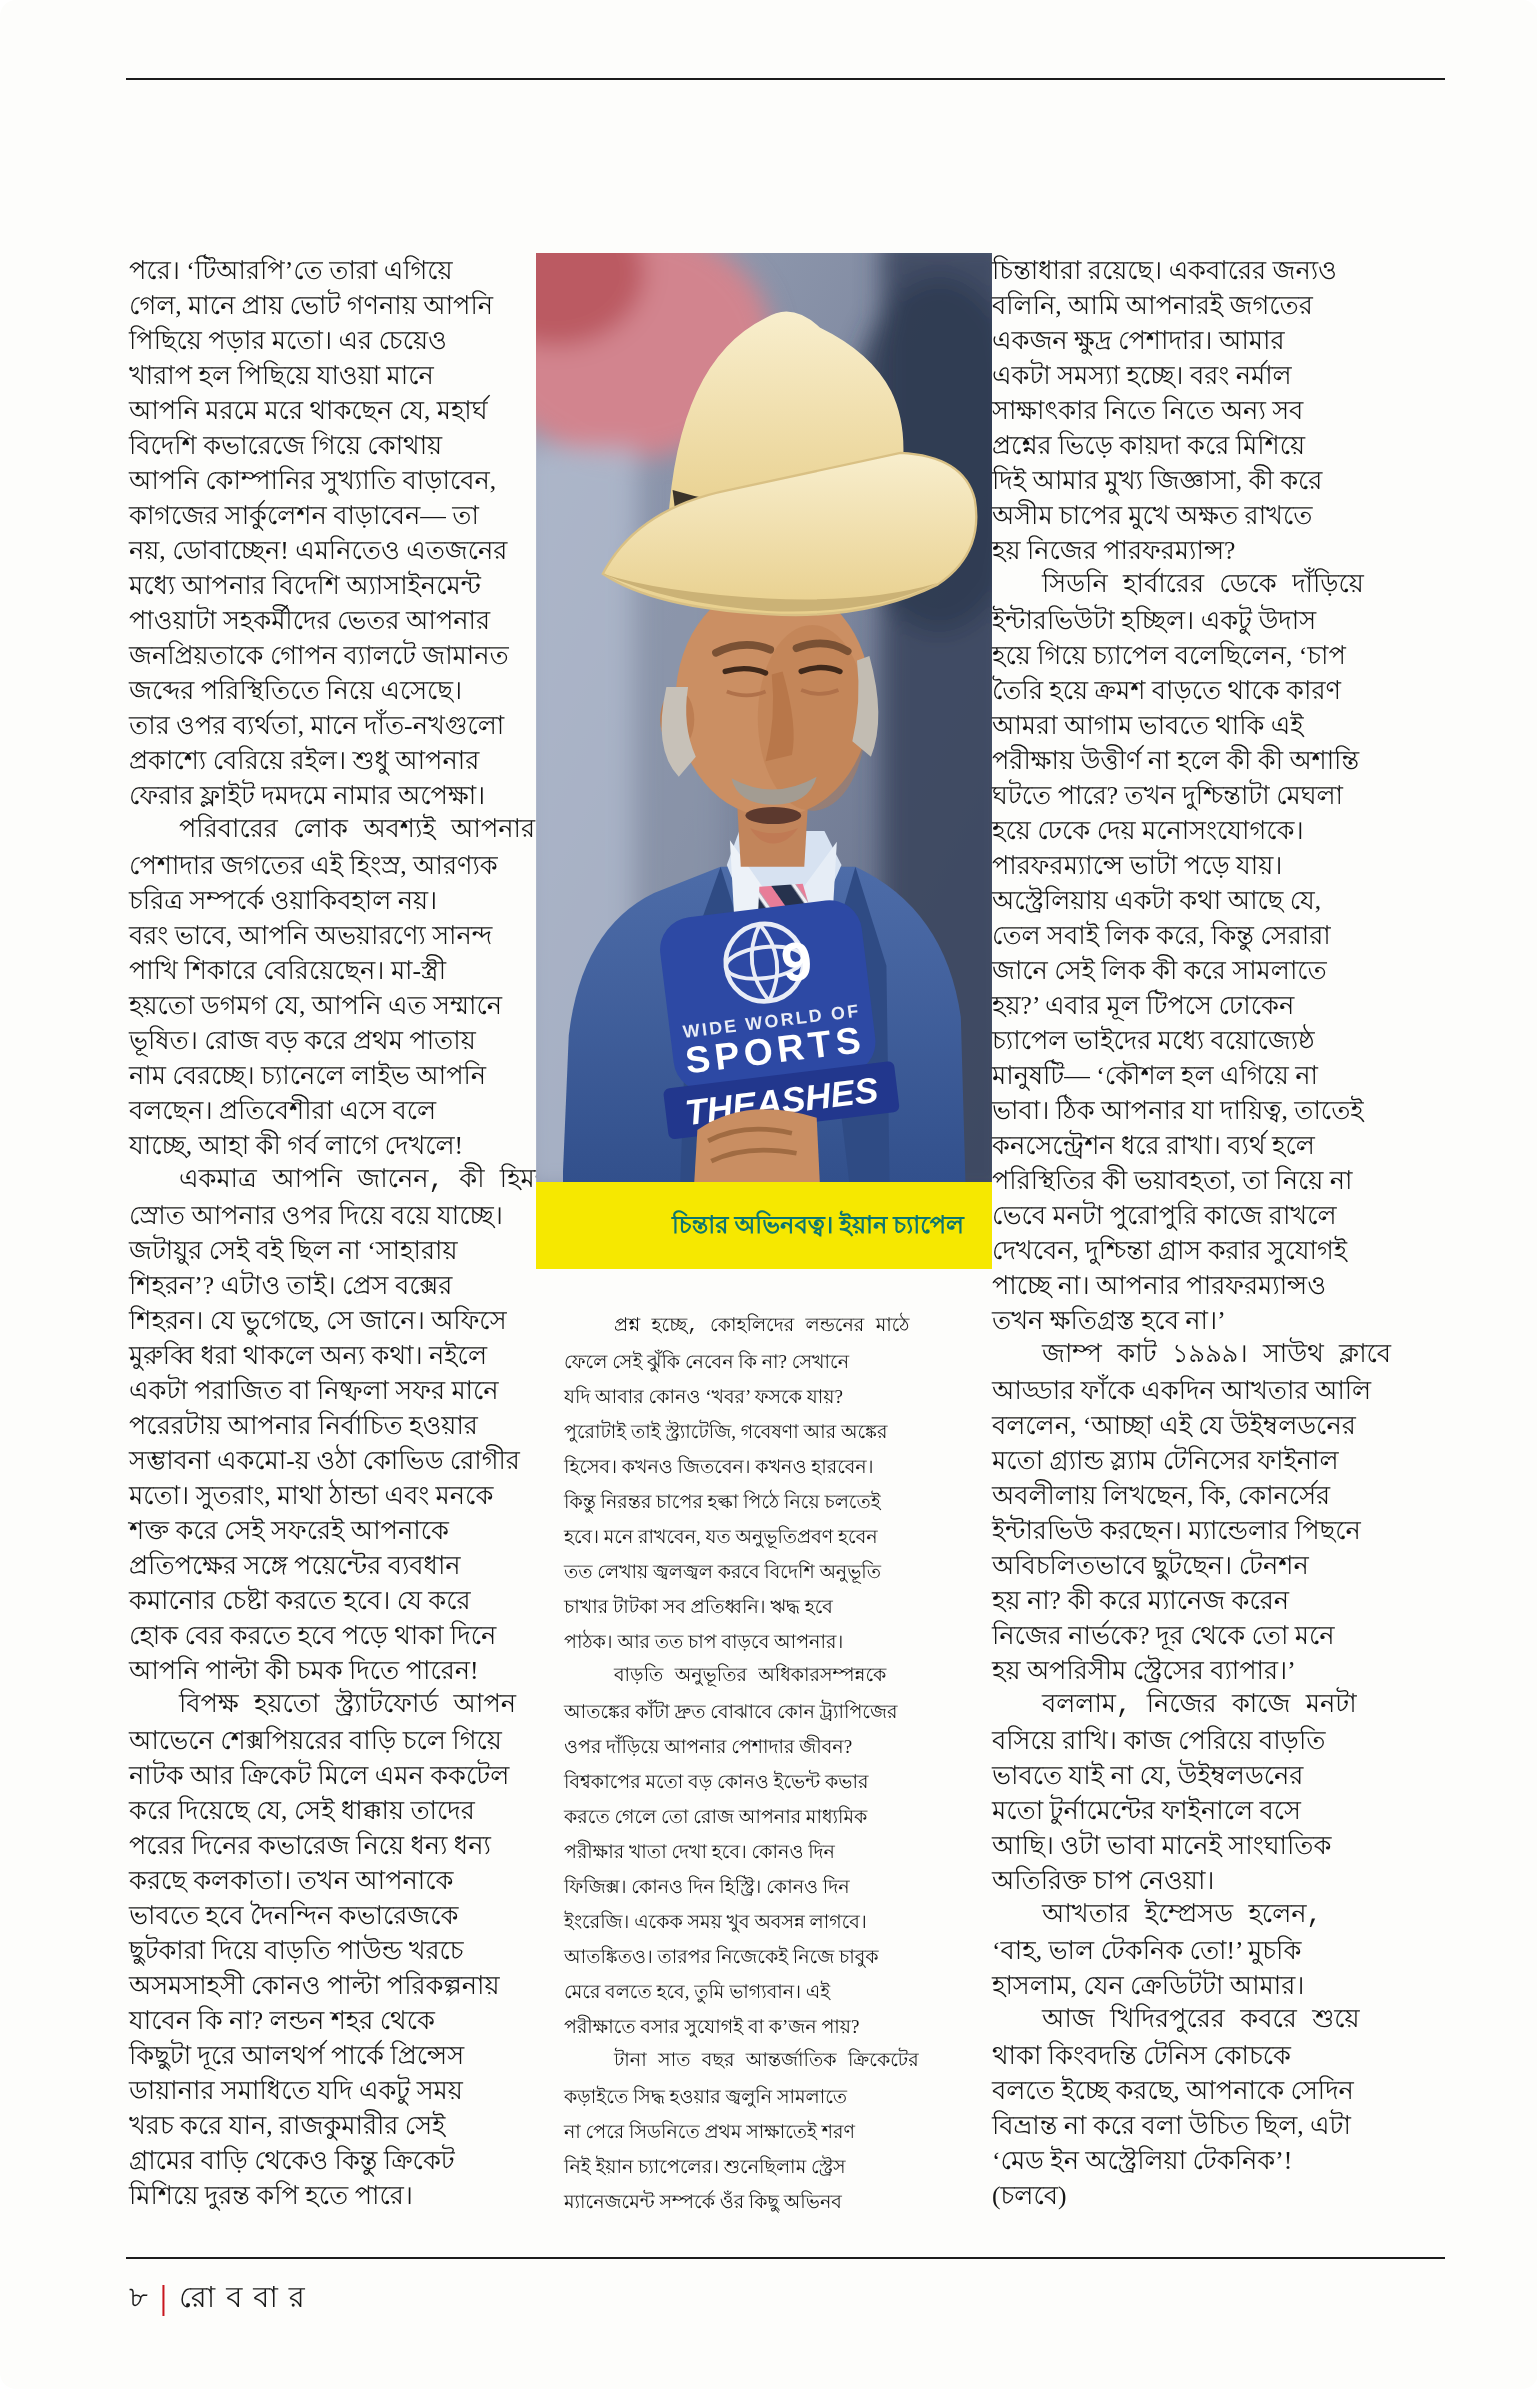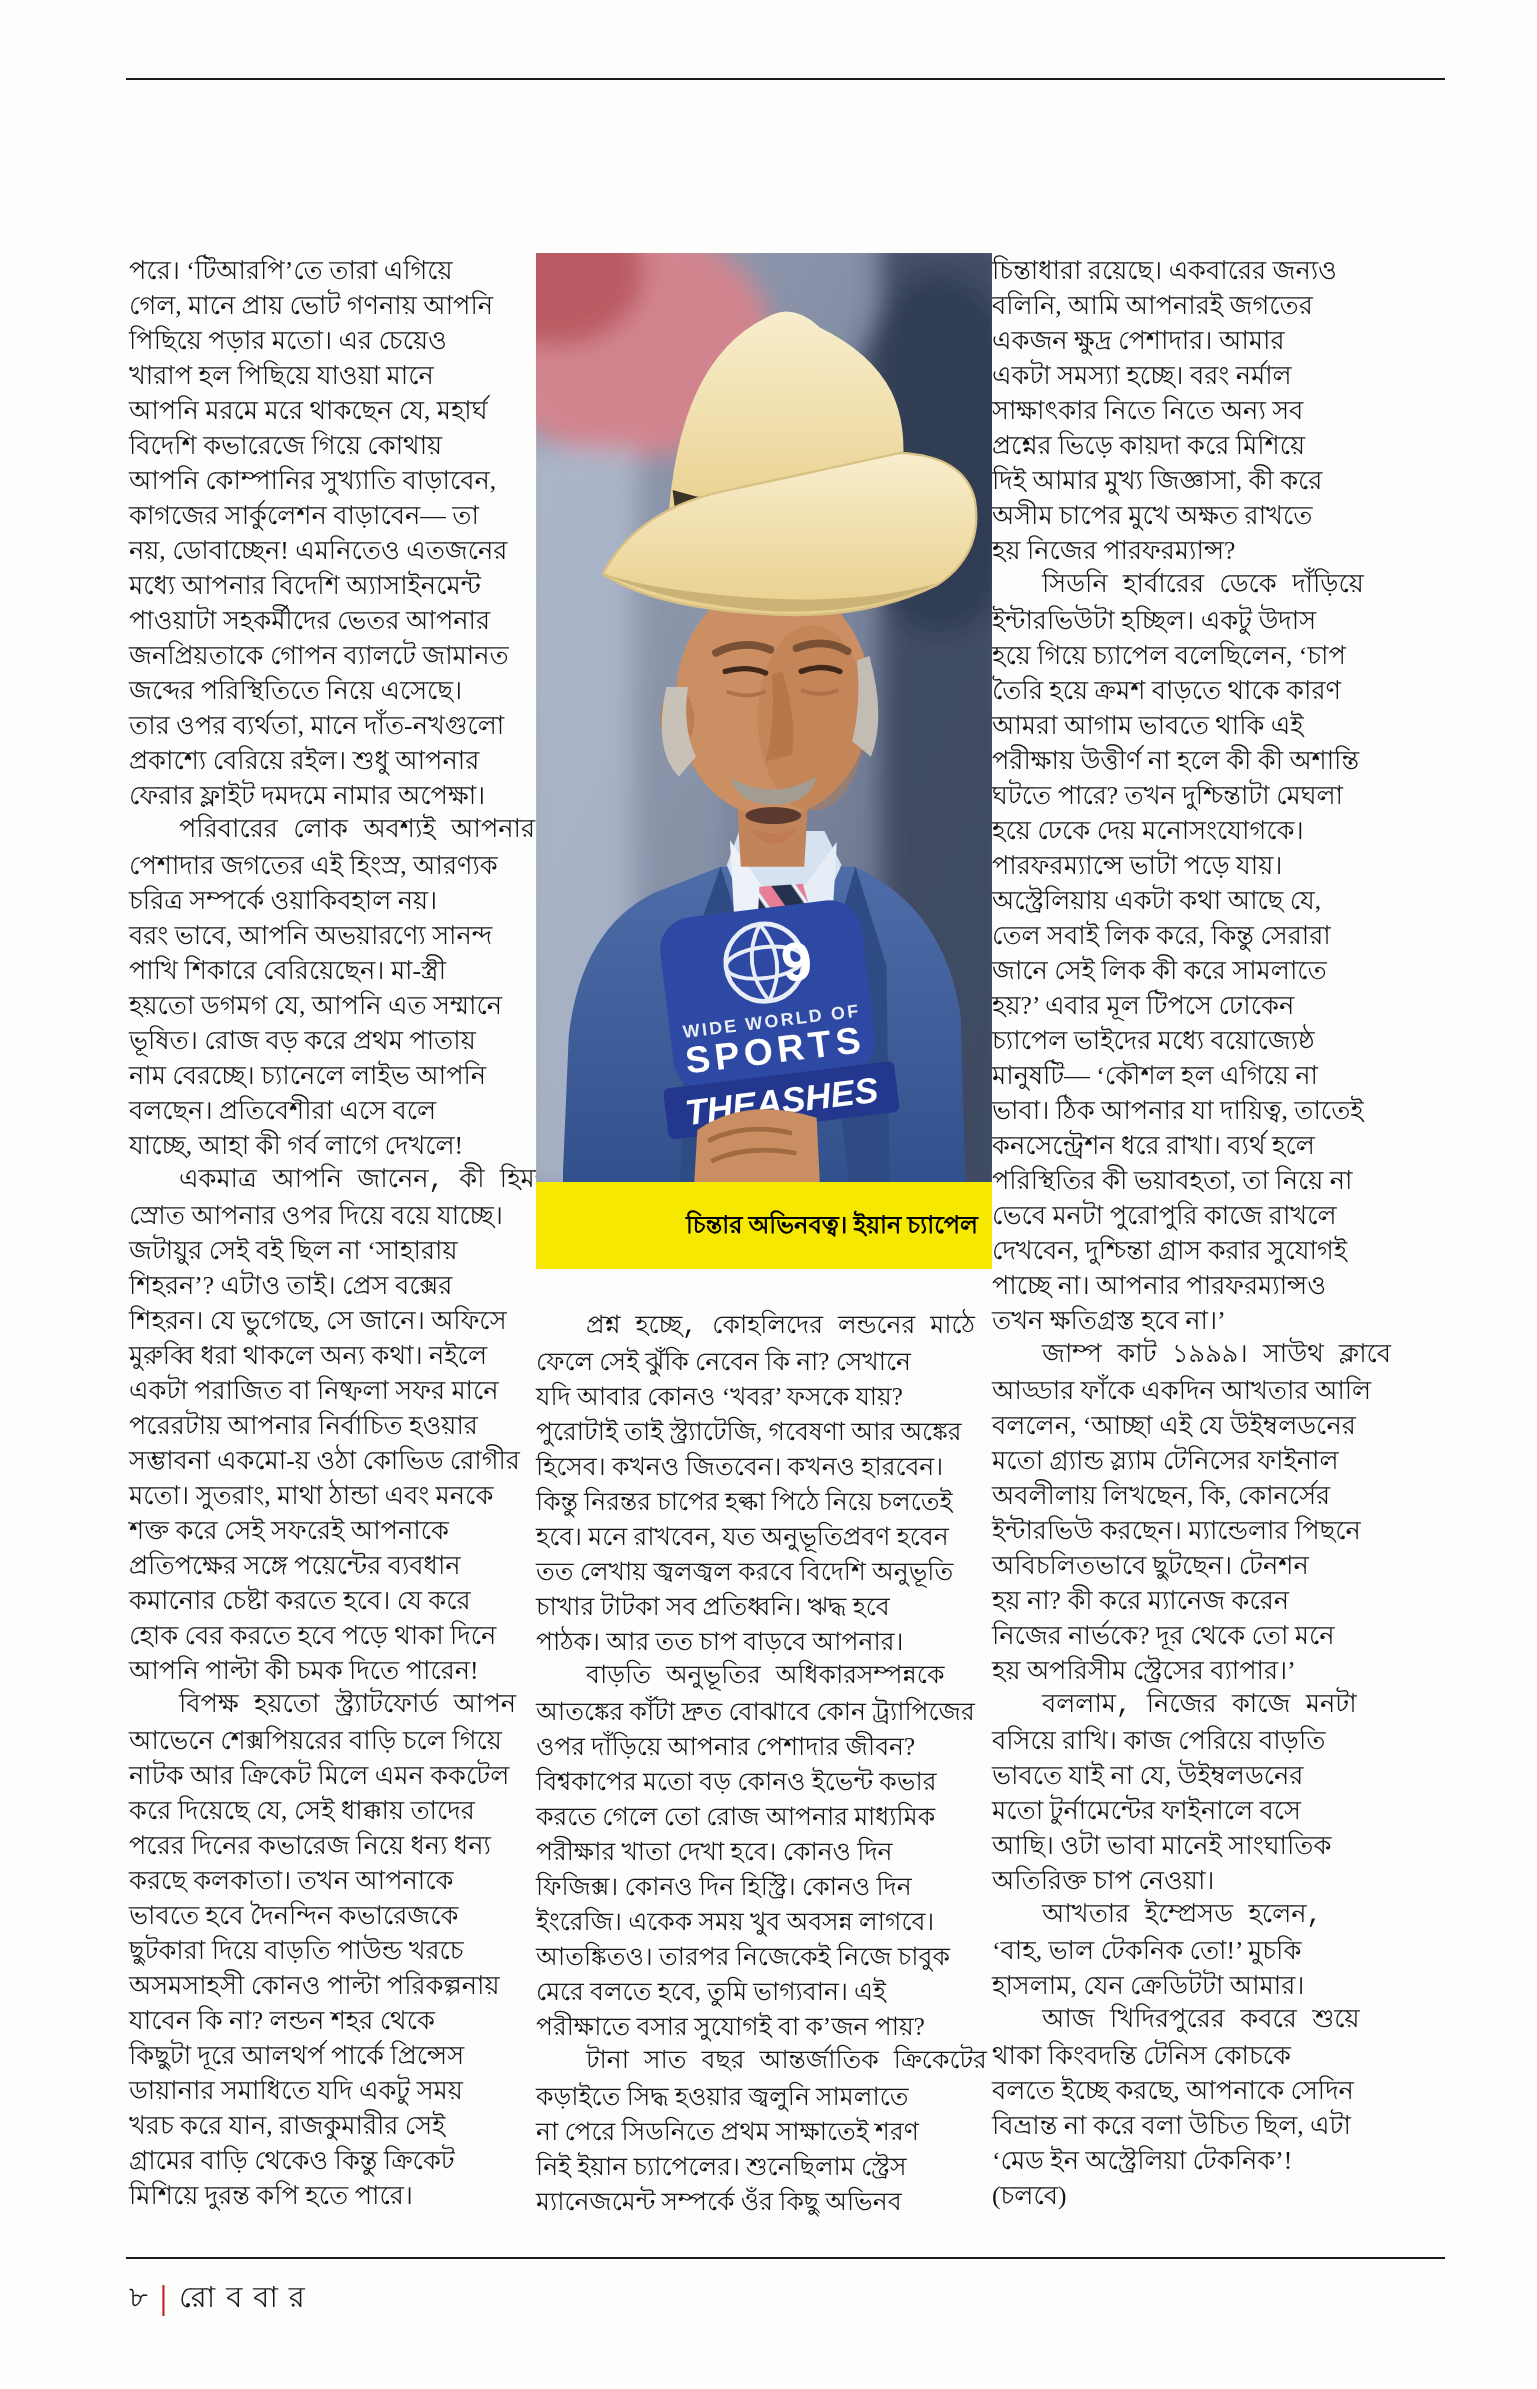--- a/index.html
+++ b/index.html
@@ -20,24 +20,24 @@
   .line{height:35px;overflow:visible;}
   .line.indent{text-indent:50px;font-family:Liberation Mono, monospace;}
   .line.right{text-align:left;}
 
   .col-middle{position:absolute;left:536px;top:253px;width:456px;}
   .photo-wrap{position:relative;width:456px;}
   .photo-svg{display:block;width:456px;height:929px;}
   .caption{
     display:flex;align-items:center;justify-content:flex-end;
     height:87px;background:#f6e800;
-    padding-right:14px;box-sizing:border-box;
-    font-size:24px;font-weight:bold;color:#000000;
+    padding-right:28px;box-sizing:border-box;
+    font-size:24px;font-weight:bold;color:#0f766e;
   }
-  .mid-text{margin-top:40px;font-size:25px;line-height:35px;white-space:nowrap;}
+  .mid-text{margin-left:28px;margin-top:40px;font-size:19px;line-height:35px;white-space:nowrap;}
 
   .footer{
     position:absolute;left:129px;top:2274px;
     font-size:29px;display:flex;align-items:center;gap:12.4px;color:#1b1b1b;
   }
   .footer .sep{color:#c8161e;font-weight:bold;transform:scaleY(1.15);}
   .footer .brand{letter-spacing:11px;}
 </style>
 </head>
 <body>

